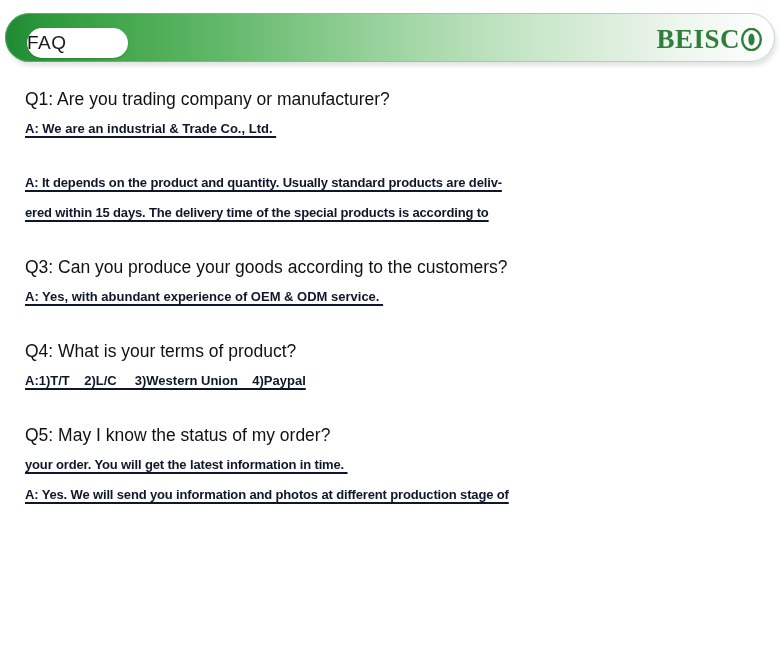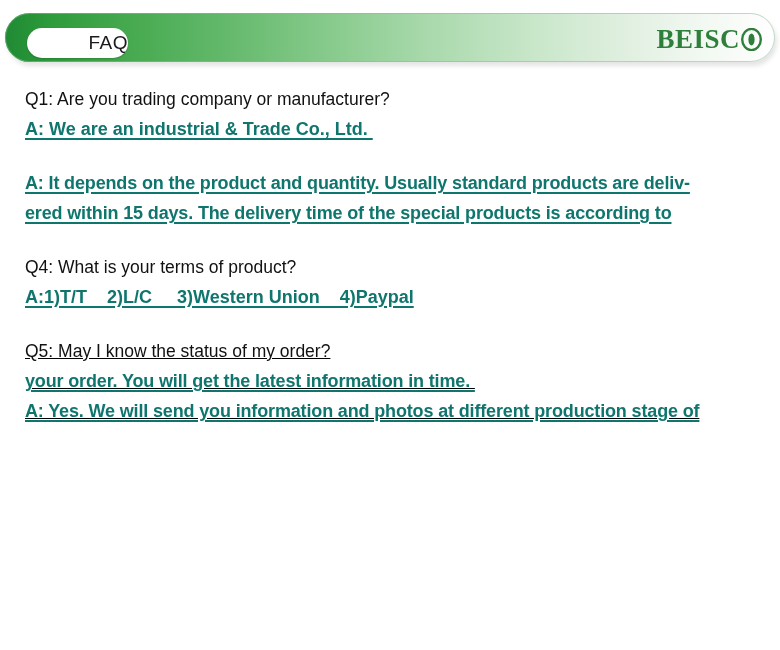--- a/index.html
+++ b/index.html
@@ -65,21 +65,21 @@
     position: absolute;
     left: 27px;
     top: 28px;
     width: 101px;
     height: 30px;
     border-radius: 16px;
     background: #ffffff;
     box-shadow: 0 1px 2px rgba(0,0,0,0.18);
     display: flex;
     align-items: center;
-    justify-content: flex-end;
+    justify-content: flex-start;
   }
   .faq-pill-label {
     font-size: 19px;
     color: #1a1a1a;
     letter-spacing: 0.5px;
     font-family: "Liberation Sans", sans-serif;
   }
 
   .brand {
     position: absolute;
@@ -108,34 +108,34 @@
   
   .content {
     position: absolute;
     left: 25px;
     top: 84px;
     width: 732px;
   }
   .qa-block {
     margin-bottom: 24px;
   }
-  .qa-block:last-child { margin-bottom: 0; text-decoration: underline; }
+  .qa-block:last-child { margin-bottom: 0; }
 
   .question {
     font-size: 17.5px;
     font-weight: normal;
     color: #111111;
     line-height: 30px;
     white-space: pre;
     font-family: "Liberation Sans", sans-serif;
   }
   .answer {
-    font-size: 18px;
+    font-size: 13px;
     font-weight: bold;
-    color: #0f766e;
+    color: #0f172a;
     line-height: 30px;
     font-family: "Liberation Sans", sans-serif;
   }
   .answer-line {
     display: block;
     text-decoration: underline;
     text-underline-offset: 3px;
     text-decoration-thickness: 1.5px;
     white-space: pre;
     width: fit-content;
@@ -173,20 +173,26 @@
     </div>
   </div>
 
   <div class="qa-block">
     <div class="answer">
       <span class="answer-line narrow">A: It depends on the product and quantity. Usually standard products are deliv-</span>
       <span class="answer-line narrow">ered within 15 days. The delivery time of the special products is according to</span>
     </div>
   </div>
 
+  <div class="qa-block">
+    <div class="question">Q3: Can you produce your goods according to the customers?</div>
+    <div class="answer">
+      <span class="answer-line">A: Yes, with abundant experience of OEM &amp; ODM service. </span>
+    </div>
+  </div>
 
   <div class="qa-block">
     <div class="question">Q4: What is your terms of product?</div>
     <div class="answer">
       <span class="answer-line">A:1)T/T    2)L/C     3)Western Union    4)Paypal</span>
     </div>
   </div>
 
   <div class="qa-block">
     <div class="question">Q5: May I know the status of my order?</div>

